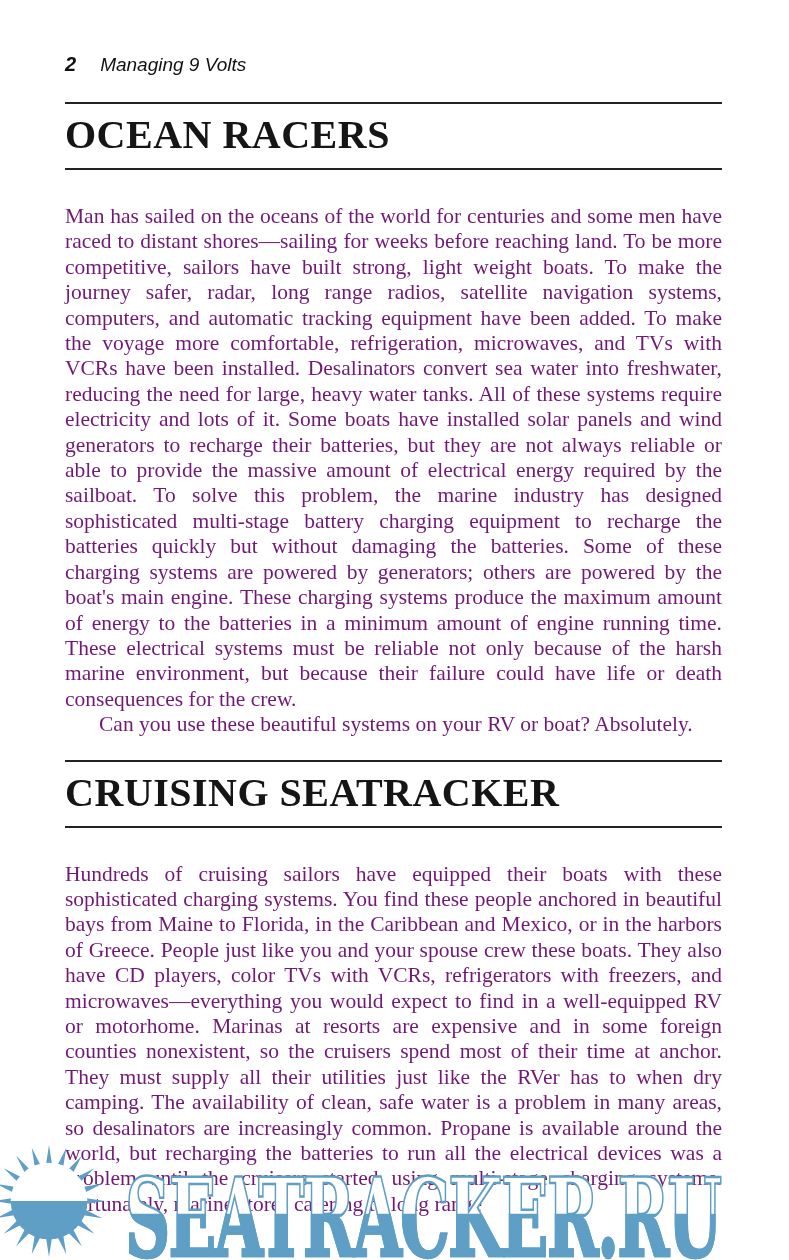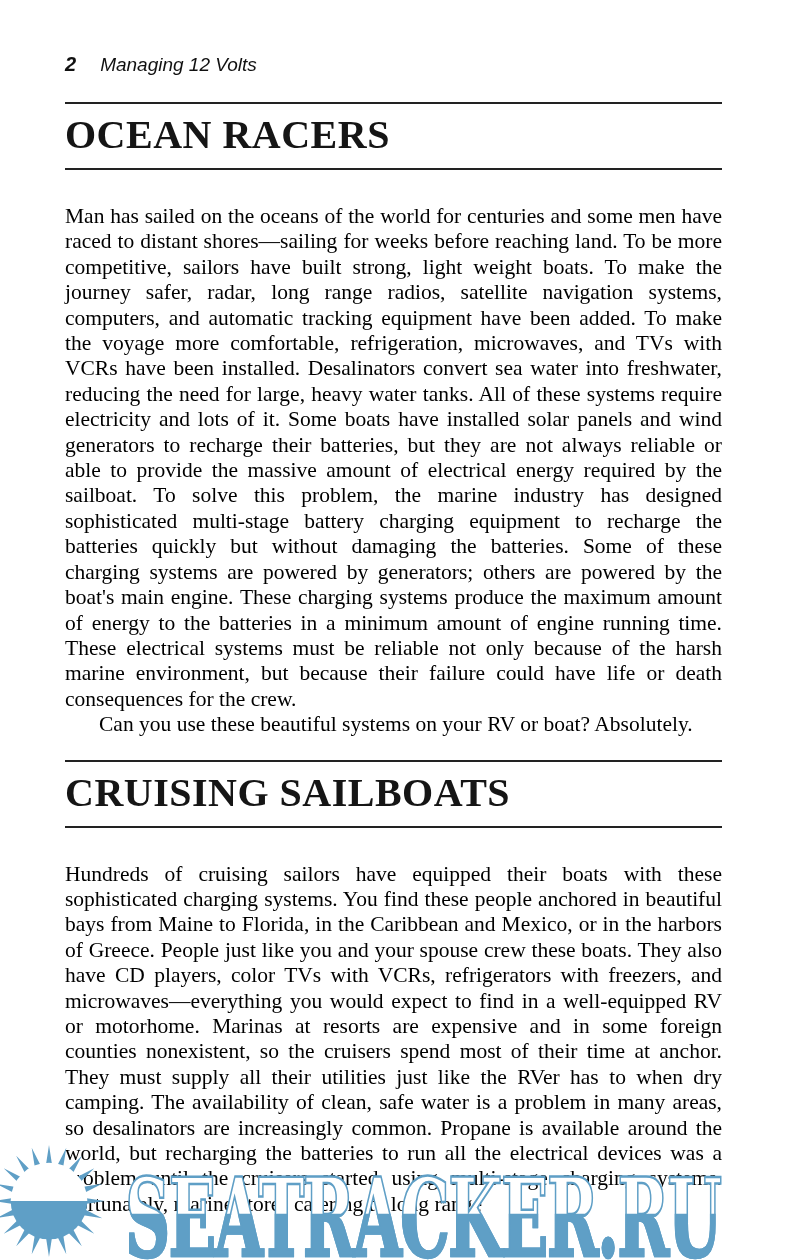--- a/index.html
+++ b/index.html
@@ -38,21 +38,21 @@
     color:#151515;
   }
   .head-1{margin-top:26px;}
   .head-2{margin-top:22px;}
 
   .body-para{
     margin:0;
     text-align:justify;
     font-size:21.5px;
     line-height:25.4px;
-    color:#000000;
+    color:#701a75;
   }
   .para-first{margin-top:34px;}
   .para-indent{text-indent:34px;}
 
   
   .watermark{position:absolute;left:0;top:0;width:100%;height:100%;pointer-events:none;}
   .sun{position:absolute;left:-8px;top:1144px;width:114px;height:114px;}
   .wm-text-wrap{
     position:absolute;left:125px;top:1164px;
     height:96px;white-space:nowrap;
@@ -72,34 +72,34 @@
   .wm-fill{color:#5f9fc6;clip-path:inset(46% 0 0 0);}
 </style>
 </head>
 <body>
 
 <div class="page">
   <div class="content">
 
     <div class="running-head">
       <span class="page-num">2</span>
-      <span class="book-title">Managing 12 Volts</span>
+      <span class="book-title">Managing 9 Volts</span>
     </div>
 
     <section>
       <div class="section-head head-1">
         <h2>OCEAN RACERS</h2>
       </div>
       <p class="body-para para-first">Man has sailed on the oceans of the world for centuries and some men have raced to distant shores—sailing for weeks before reaching land. To be more competitive, sailors have built strong, light weight boats. To make the journey safer, radar, long range radios, satellite navigation systems, computers, and automatic tracking equipment have been added. To make the voyage more comfortable, refrigeration, microwaves, and TVs with VCRs have been installed. Desalinators convert sea water into freshwater, reducing the need for large, heavy water tanks. All of these systems require electricity and lots of it. Some boats have installed solar panels and wind generators to recharge their batteries, but they are not always reliable or able to provide the massive amount of electrical energy required by the sailboat. To solve this problem, the marine industry has designed sophisticated multi-stage battery charging equipment to recharge the batteries quickly but without damaging the batteries. Some of these charging systems are powered by generators; others are powered by the boat's main engine. These charging systems produce the maximum amount of energy to the batteries in a minimum amount of engine running time. These electrical systems must be reliable not only because of the harsh marine environment, but because their failure could have life or death consequences for the crew.</p>
       <p class="body-para para-indent">Can you use these beautiful systems on your RV or boat? Absolutely.</p>
     </section>
 
     <section>
       <div class="section-head head-2">
-        <h2>CRUISING SAILBOATS</h2>
+        <h2>CRUISING SEATRACKER</h2>
       </div>
       <p class="body-para para-first">Hundreds of cruising sailors have equipped their boats with these sophisticated charging systems. You find these people anchored in beautiful bays from Maine to Florida, in the Caribbean and Mexico, or in the harbors of Greece. People just like you and your spouse crew these boats. They also have CD players, color TVs with VCRs, refrigerators with freezers, and microwaves—everything you would expect to find in a well-equipped RV or motorhome. Marinas at resorts are expensive and in some foreign counties nonexistent, so the cruisers spend most of their time at anchor. They must supply all their utilities just like the RVer has to when dry camping. The availability of clean, safe water is a problem in many areas, so desalinators are increasingly common. Propane is available around the world, but recharging the batteries to run all the electrical devices was a problem until the cruisers started using multi-stage charging systems. Fortunately, marine stores catering to long range</p>
     </section>
 
   </div>
 
   <div class="watermark">
     <svg class="sun" viewBox="0 0 110 110">
       <polygon points="55.0,1.0 59.2,28.3 71.7,3.6 67.3,30.9 86.7,11.3 74.1,35.9 98.7,23.3 79.1,42.7 106.4,38.3 81.7,50.8 109.0,55.0 81.7,59.2 106.4,71.7 79.1,67.3 98.7,86.7 74.1,74.1 86.7,98.7 67.3,79.1 71.7,106.4 59.2,81.7 55.0,109.0 50.8,81.7 38.3,106.4 42.7,79.1 23.3,98.7 35.9,74.1 11.3,86.7 30.9,67.3 3.6,71.7 28.3,59.2 1.0,55.0 28.3,50.8 3.6,38.3 30.9,42.7 11.3,23.3 35.9,35.9 23.3,11.3 42.7,30.9 38.3,3.6 50.8,28.3" fill="#5f9fc6"></polygon>
       <path d="M18,55 A37,37 0 0 0 92,55 Z" fill="#5f9fc6"></path>

